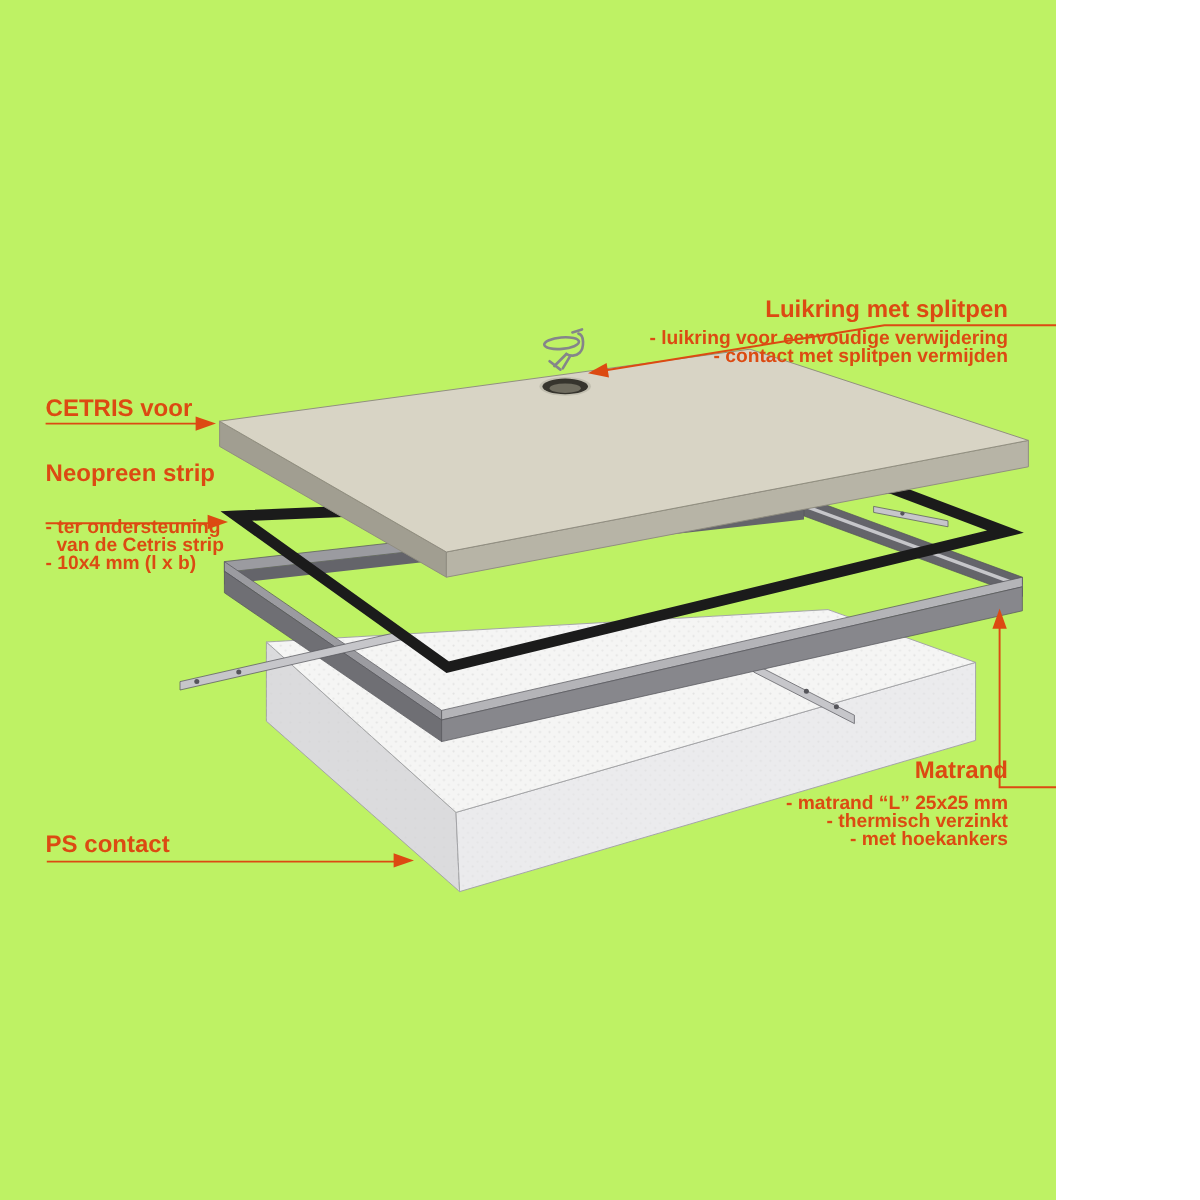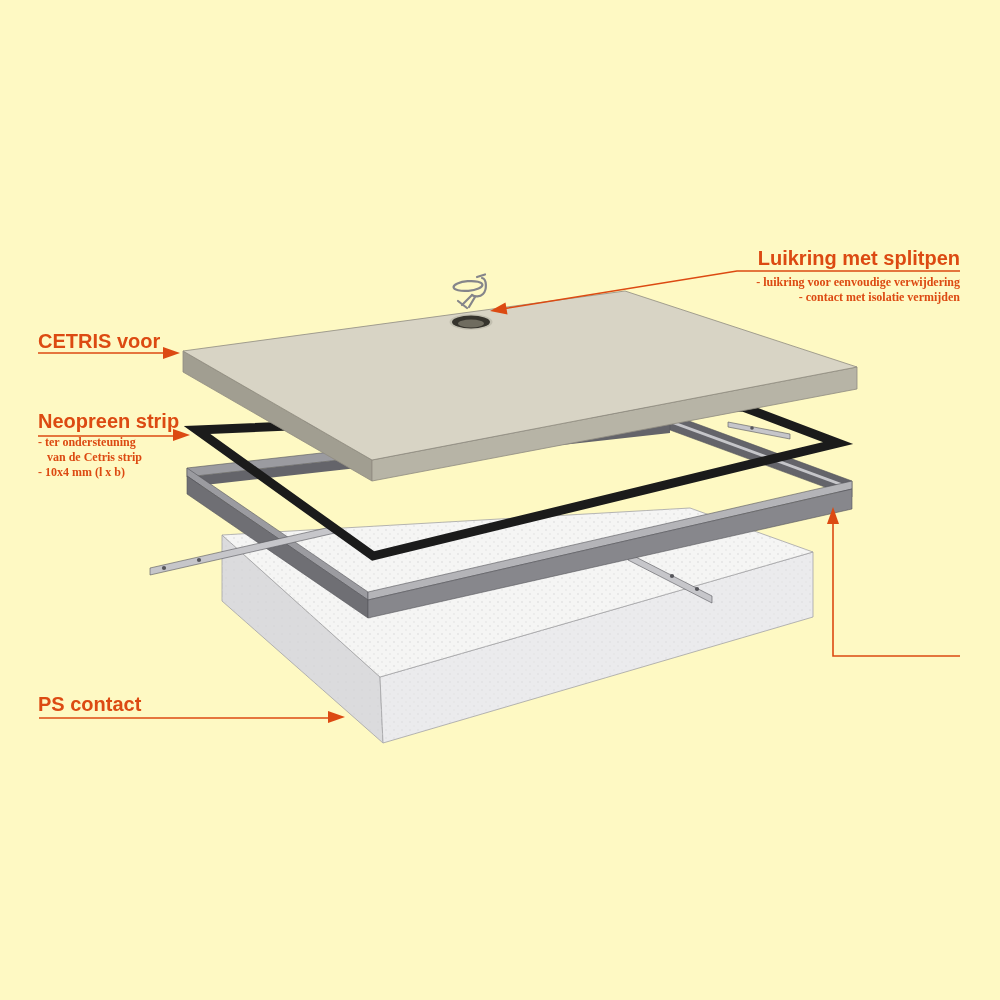--- a/index.html
+++ b/index.html
@@ -1,21 +1,21 @@
 <!DOCTYPE html>
 <html><head>
 <meta charset="utf-8">
 <style>
   html,body{margin:0;padding:0;background:#ffffff;}
-  #stage{position:relative;width:1000px;height:1000px;background:#fef9c3;overflow:hidden;
+  #stage{position:relative;width:880px;height:1000px;background:#bef264;overflow:hidden;
          font-family:"Liberation Sans","DejaVu Sans",sans-serif;}
   #diagram-svg{position:absolute;left:0;top:0;}
   .ann{position:absolute;color:var(--accent,#dc4a12);}
   .ann-title{font-size:20px;font-weight:bold;line-height:22px;white-space:nowrap;}
-  .ann-lines{font-size:12px;font-weight:bold;line-height:15px;white-space:nowrap;font-family:Liberation Serif, serif;}
+  .ann-lines{font-size:16px;font-weight:bold;line-height:15px;white-space:nowrap;}
   .right{text-align:right;}
   .indent{padding-left:9px;}
   .faceline{stroke:#8f8c80;stroke-width:0.8;}
   .foamline{stroke:#a2a2a6;stroke-width:0.8;}
   .steelline{stroke:#55555a;stroke-width:0.6;}
 </style>
 </head>
 <body>
 
 <div id="stage" style="--accent: #dc4a12;">
@@ -101,35 +101,43 @@
       <polygon points="345,717 328,711 328,723" fill="#dc4a12"></polygon>
       <polygon points="490,311 505.5,302.5 507.5,314.5" fill="#dc4a12"></polygon>
       <polygon points="833,507 827,524 839,524" fill="#dc4a12"></polygon>
     </g>
   </svg>
 
   <div class="ann" style="right:40px;top:247px;">
     <div class="ann-title right">Luikring met splitpen</div>
     <div class="ann-lines right" style="margin-top:6px;">
       <div>- luikring voor eenvoudige verwijdering</div>
-      <div>- contact met isolatie vermijden</div>
+      <div>- contact met splitpen vermijden</div>
     </div>
   </div>
 
   <div class="ann" style="left:38px;top:330px;">
     <div class="ann-title">CETRIS voor</div>
   </div>
 
-  <div class="ann" style="left:38px;top:410px;">
+  <div class="ann" style="left:38px;top:384px;">
     <div class="ann-title">Neopreen strip</div>
-    <div class="ann-lines" style="margin-top:3px;">
+    <div class="ann-lines" style="margin-top:26px;">
       <div>- ter ondersteuning</div>
       <div class="indent">van de Cetris strip</div>
       <div>- 10x4 mm (l x b)</div>
     </div>
   </div>
 
+  <div class="ann" style="right:40px;top:631px;">
+    <div class="ann-title right">Matrand</div>
+    <div class="ann-lines right" style="margin-top:9px;">
+      <div>- matrand “L” 25x25 mm</div>
+      <div>- thermisch verzinkt</div>
+      <div>- met hoekankers</div>
+    </div>
+  </div>
 
   <div class="ann" style="left:38px;top:693px;">
     <div class="ann-title">PS contact</div>
   </div>
 
 </div>
 
 </body></html>

